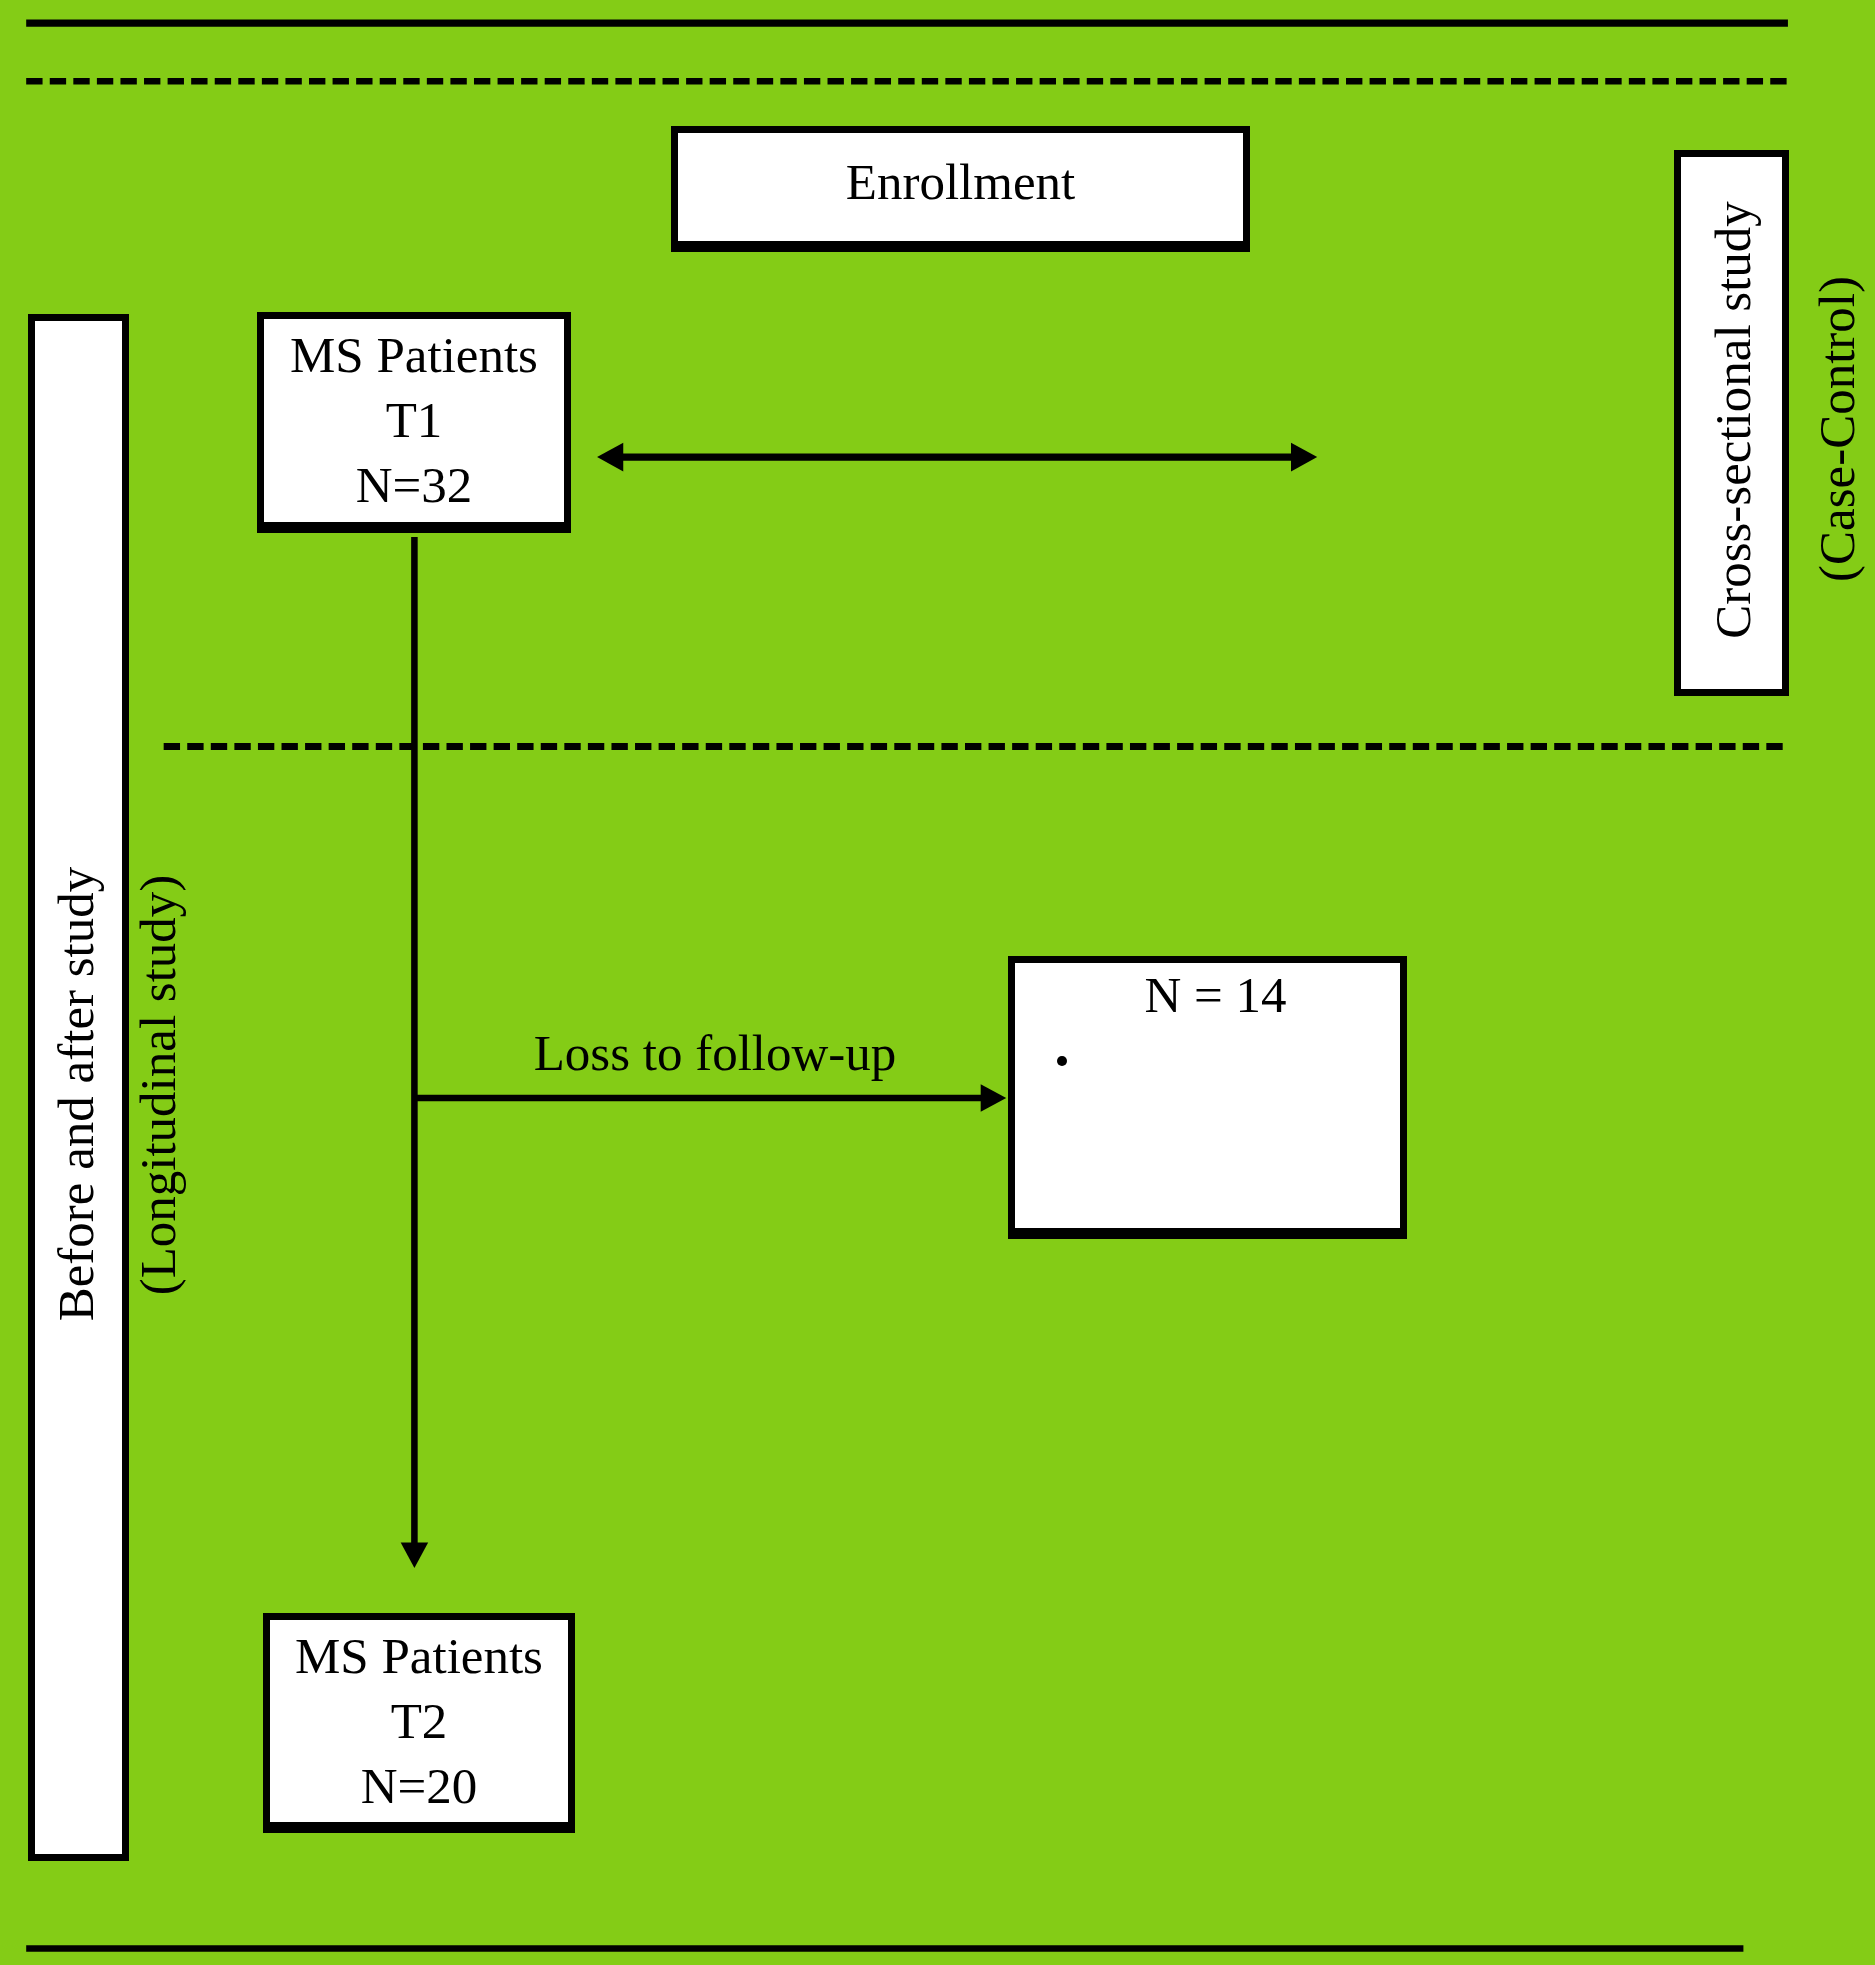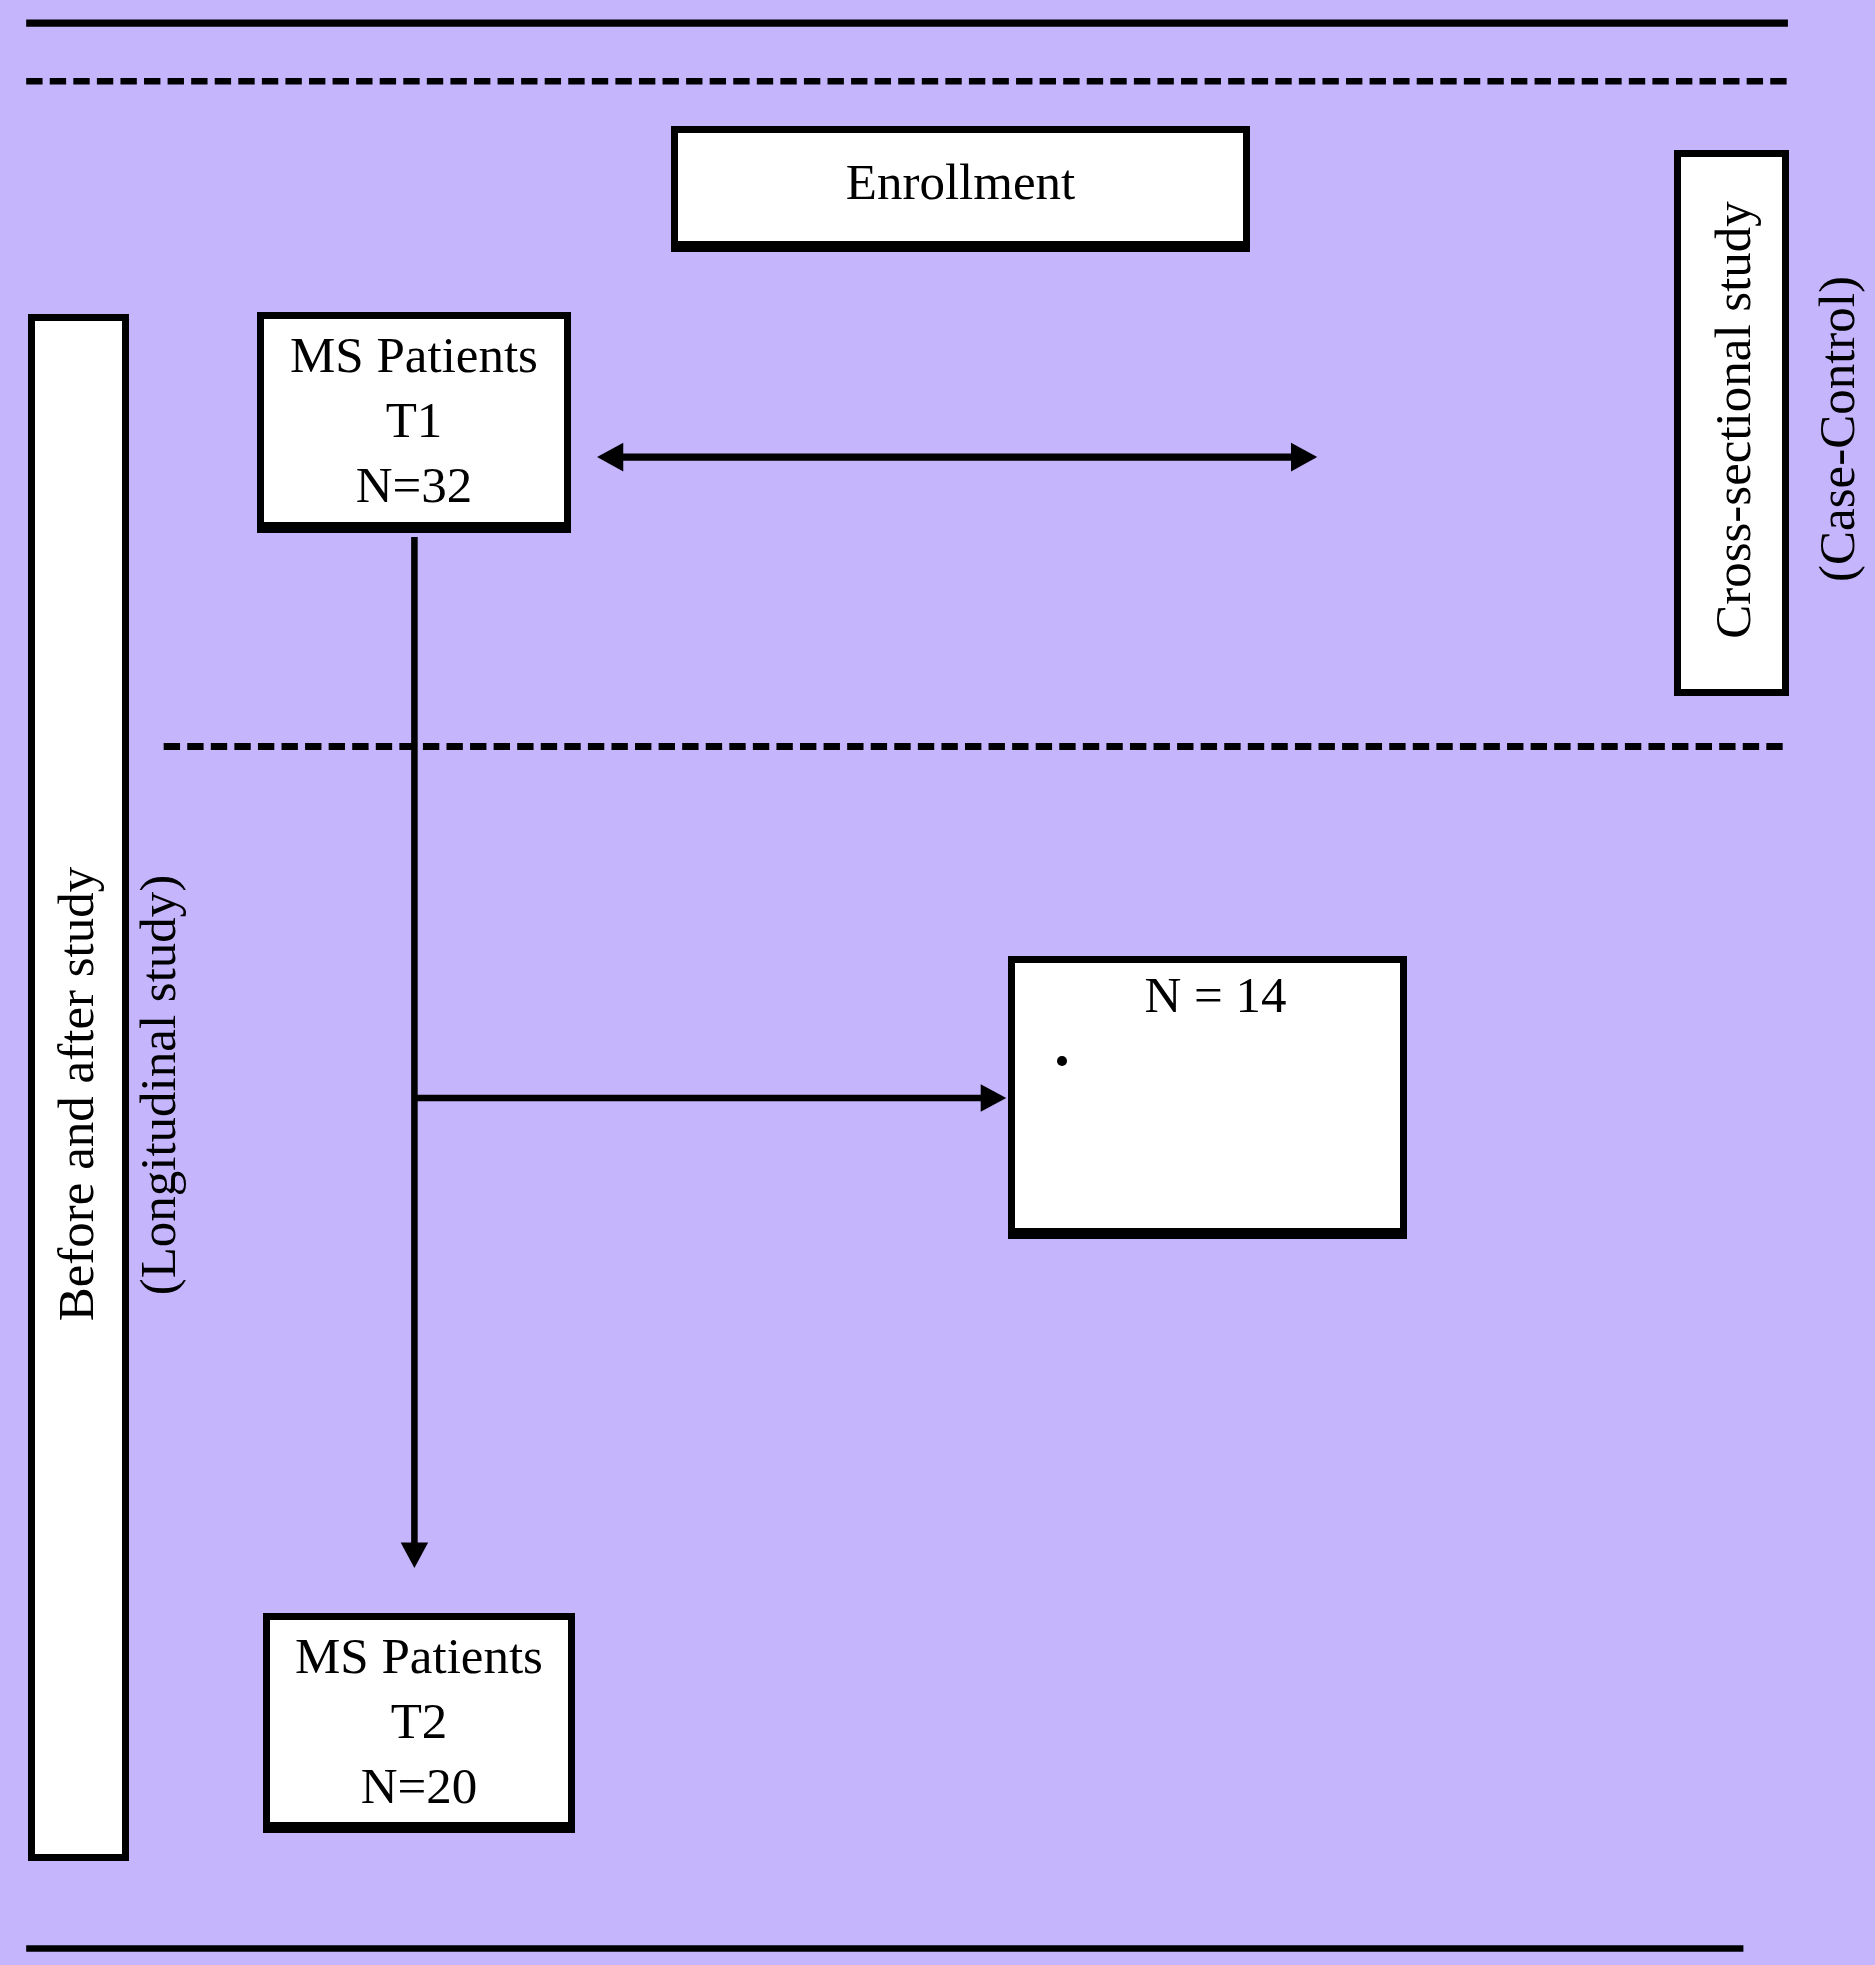--- a/index.html
+++ b/index.html
@@ -1,20 +1,20 @@
 <!DOCTYPE html>
 <html style="font-size:10.5px"><head>
 <meta charset="utf-8">
 <style>
   html, body { margin: 0; padding: 0; background: #ffffff; }
   #canvas {
     position: relative;
     width: 1875px;
     height: 1965px;
-    background: #c4b5fd;
+    background: #84cc16;
     color: #000000;
     font-family: "Liberation Serif", "DejaVu Serif", serif;
     overflow: hidden;
   }
   #lines { position: absolute; left: 0; top: 0; width: 1875px; height: 1965px; }
 
   .box {
     position: absolute;
     box-sizing: border-box;
     border: 7.9px solid #000;
@@ -124,15 +124,16 @@
   </div>
 
   <div class="sidebox" id="left-tall-box"></div>
   <div class="sidebox" id="right-tall-box"></div>
 
   <div class="vlabel" style="left:76px; top:1094px;">Before and after study</div>
   <div class="vlabel" style="left:158px; top:1085px;">(Longitudinal study)</div>
   <div class="vlabel" style="left:1733px; top:420px;">Cross-sectional study</div>
   <div class="vlabel" style="left:1837px; top:429px;">(Case-Control)</div>
 
+  <div class="hlabel" style="left:715px; top:1053px;">Loss to follow-up</div>
 
 </div>
 
 
 </body></html>

